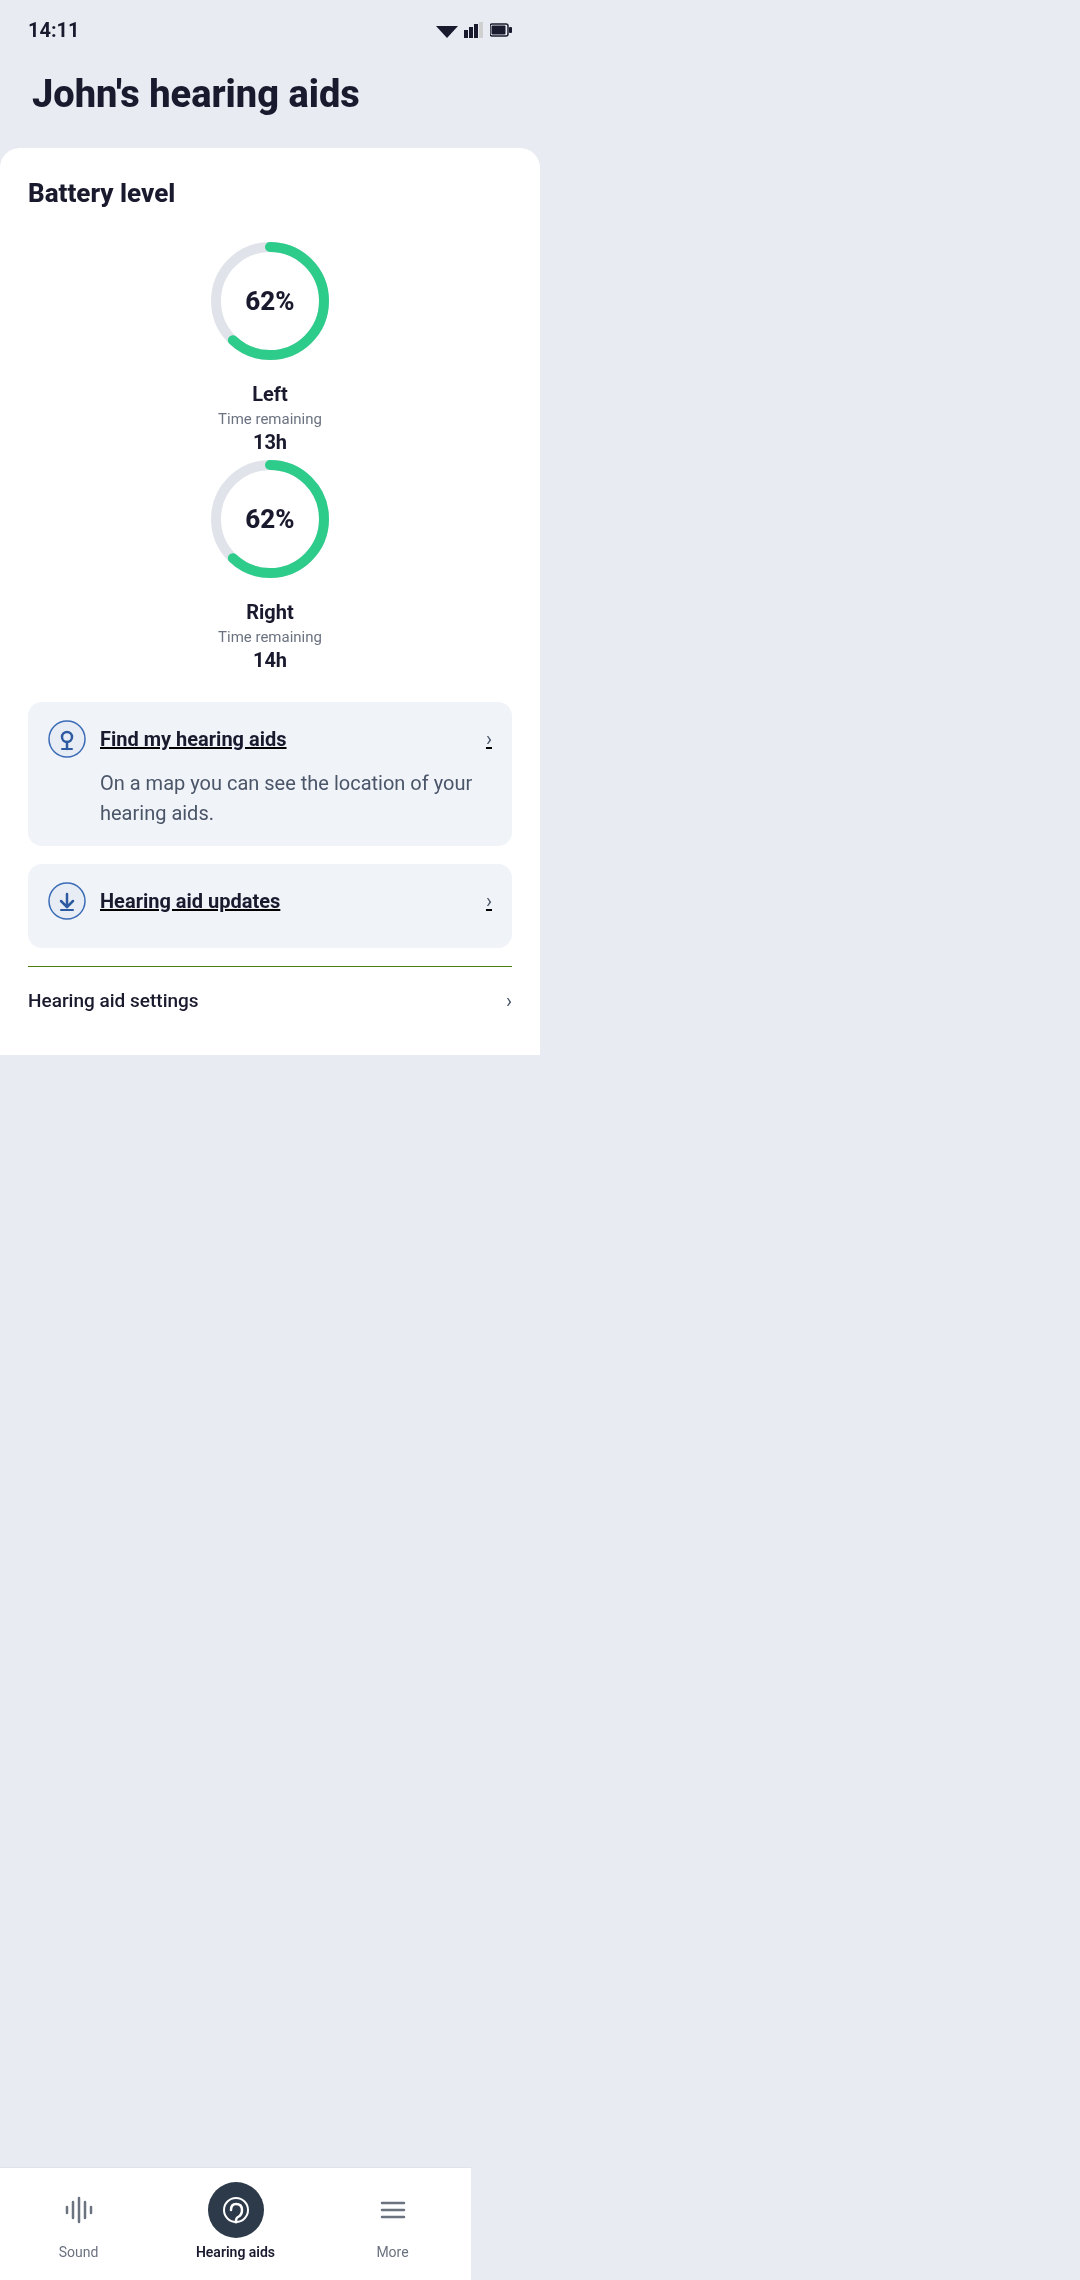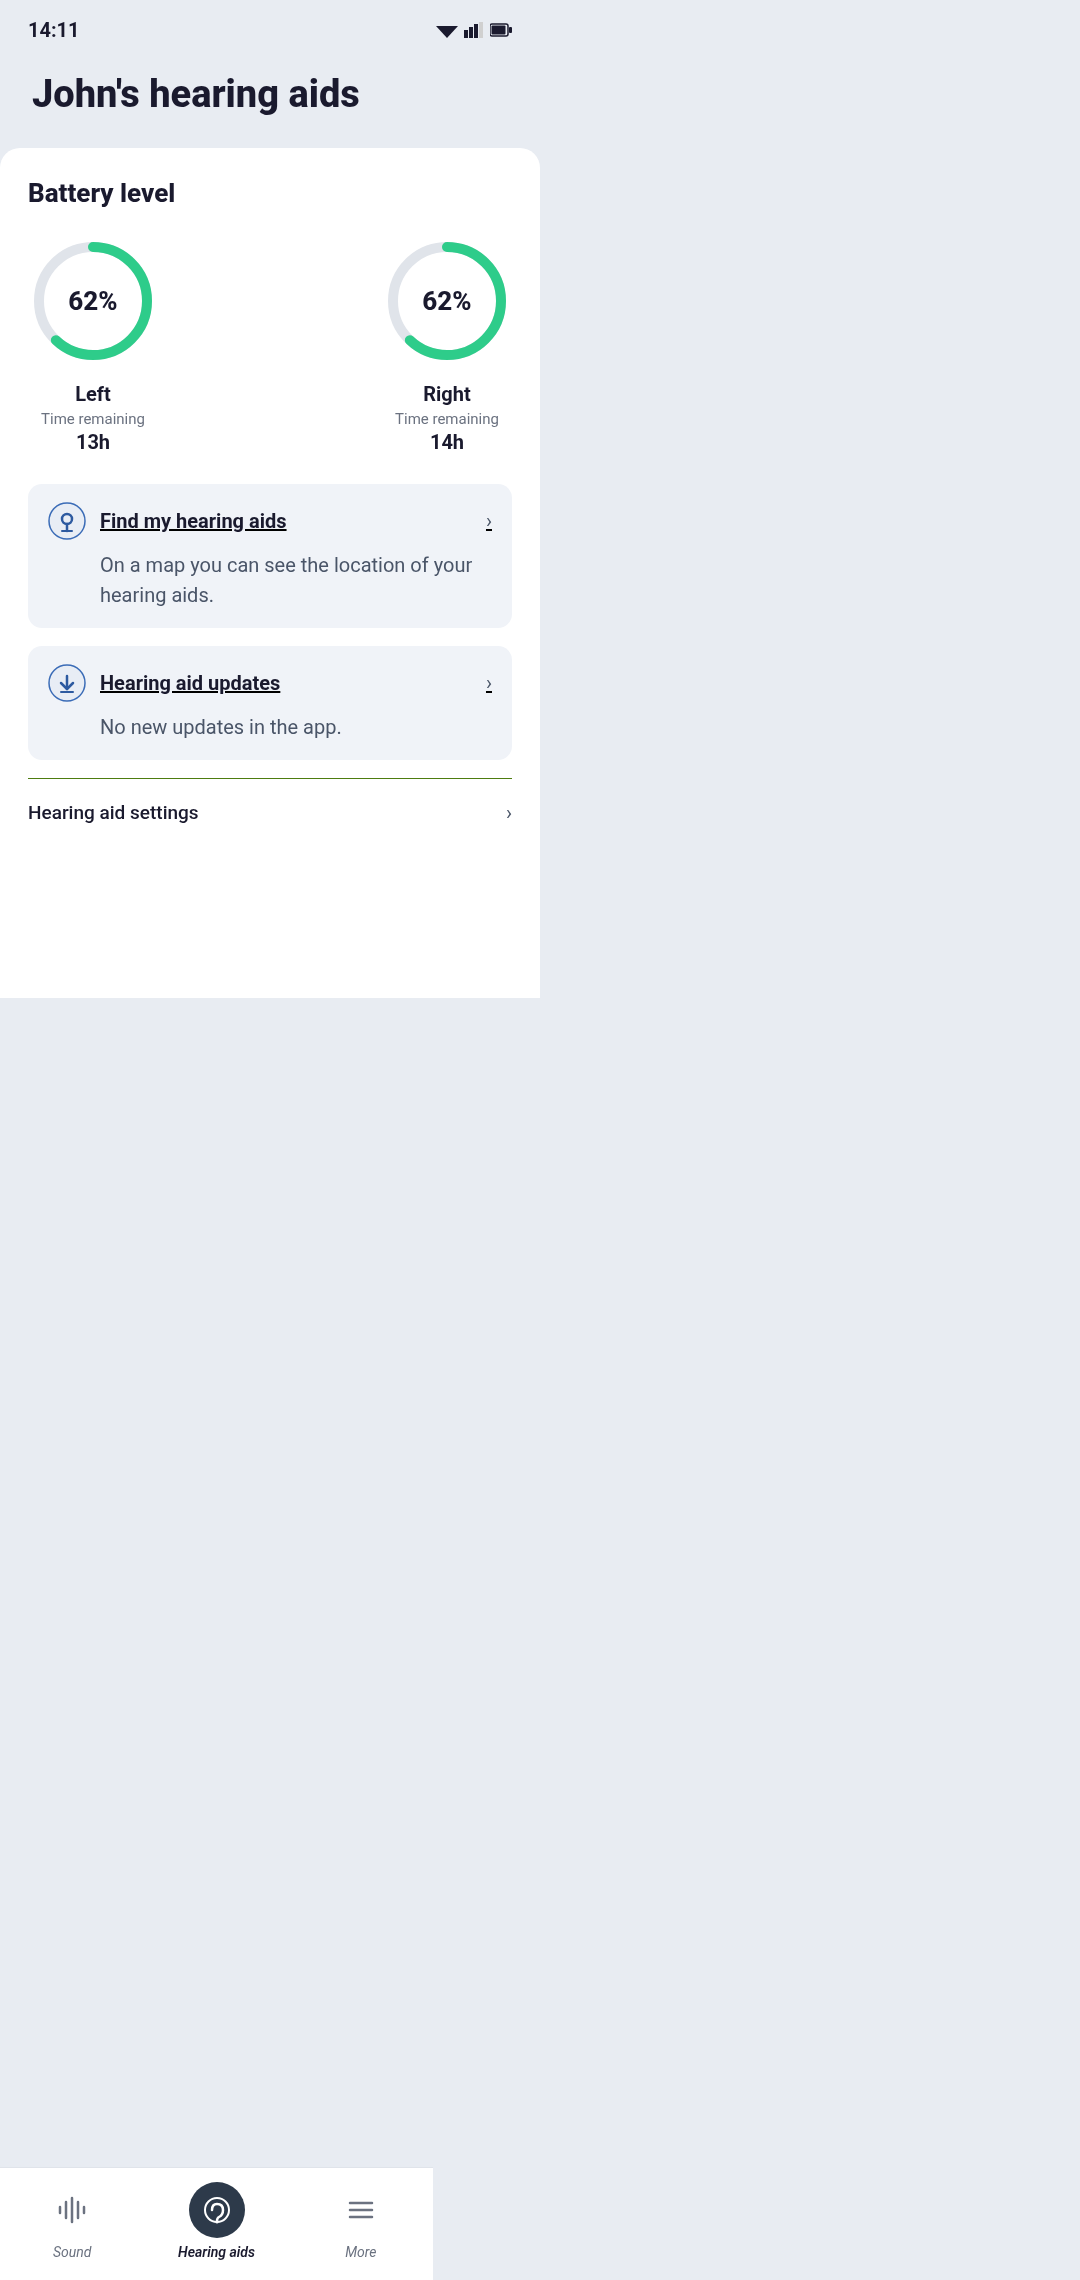--- a/index.html
+++ b/index.html
@@ -53,22 +53,23 @@
 
     .section-title {
       font-size: 26px;
       font-weight: 800;
       color: #1a1a2e;
       margin-bottom: 28px;
     }
 
     .battery-section {
       display: flex;
-      justify-content: space-between;
+      justify-content: flex-start;
       margin-bottom: 30px;
+      flex-direction: column;
     }
 
     .battery-item {
       display: flex;
       flex-direction: column;
       align-items: center;
     }
 
     .circle-container {
       position: relative;
@@ -184,28 +185,27 @@
       font-size: 19px;
       color: #1a1a2e;
       font-weight: 500;
     }
 
     
     .bottom-nav {
       position: fixed;
       bottom: 0;
       left: 0;
-      width: 433px;
+      width: 471px;
       background: #ffffff;
       display: flex;
-      justify-content: flex-end;
+      justify-content: flex-start;
       align-items: center;
       padding: 14px 0 20px 0;
       border-top: 1px solid #e0e4ea;
-      font-style: italic;
     }
 
     .nav-item {
       display: flex;
       flex-direction: column;
       align-items: center;
       gap: 6px;
       cursor: pointer;
       flex: 1;
     }
@@ -325,21 +325,20 @@
         <svg class="info-card-icon" viewBox="0 0 38 38" fill="none">
           <circle cx="19" cy="19" r="18" fill="#e8edf5" stroke="#3b6cb7" stroke-width="1.5"></circle>
           <polyline points="13,19 19,25 25,19" fill="none" stroke="#2d5aa0" stroke-width="2.5" stroke-linecap="round" stroke-linejoin="round"></polyline>
           <line x1="19" y1="12" x2="19" y2="25" stroke="#2d5aa0" stroke-width="2.5" stroke-linecap="round"></line>
           <line x1="13" y1="28" x2="25" y2="28" stroke="#2d5aa0" stroke-width="2" stroke-linecap="round"></line>
         </svg>
         <span class="info-card-title">Hearing aid updates</span>
       </div>
       <span class="chevron-icon">›</span>
     </div>
-    <p class="info-card-desc">No new updates in the app.</p>
   </div>
 
   <div class="settings-row">
     <span class="settings-label">Hearing aid settings</span>
     <span class="chevron-icon">›</span>
   </div>
 
 </div>
 
 <div class="bottom-nav">

